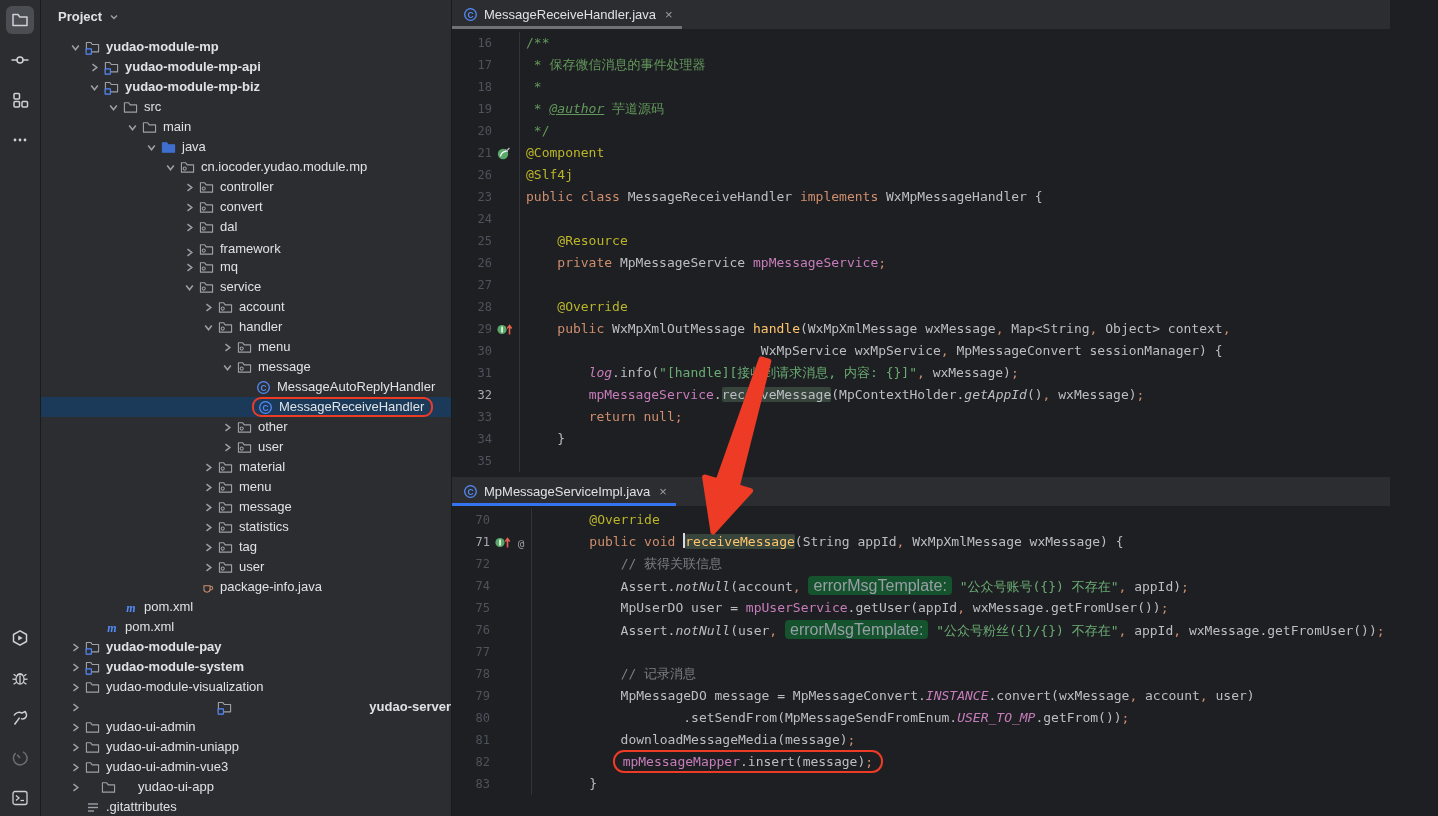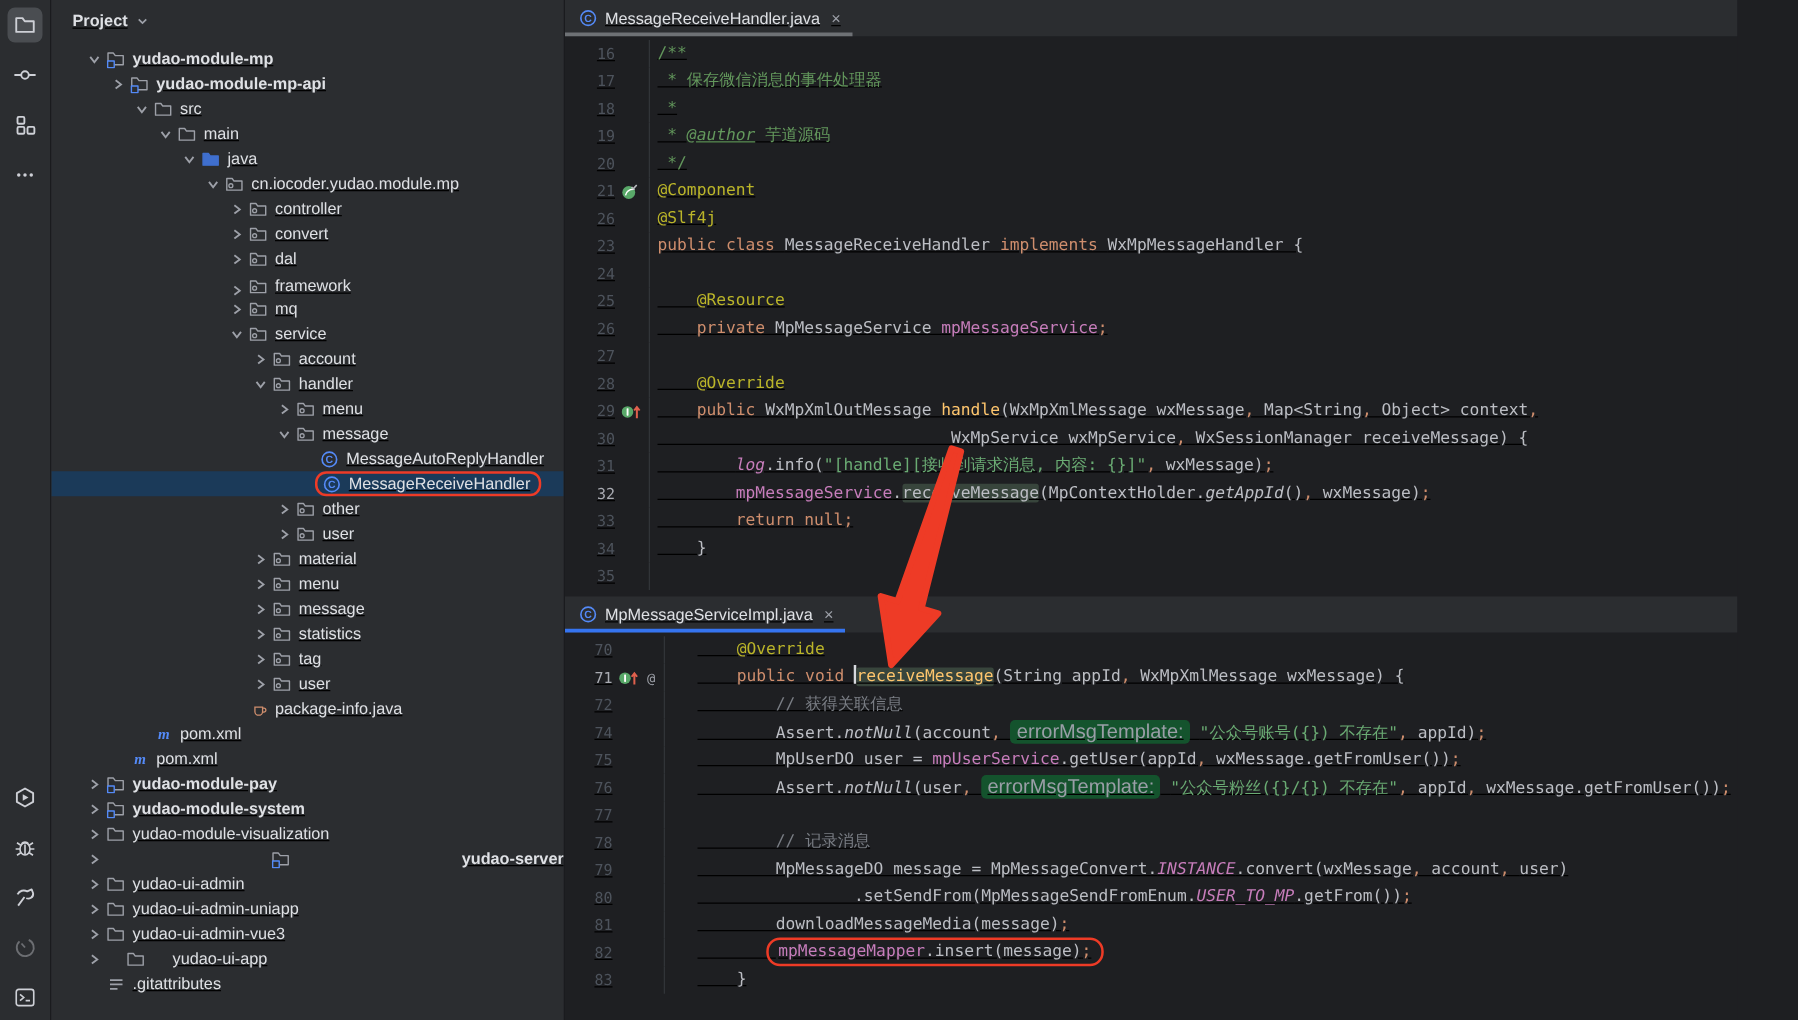--- a/index.html
+++ b/index.html
@@ -1,17 +1,17 @@
 <!DOCTYPE html>
 <html><head>
 <meta charset="utf-8">
 <style>
   html,body{margin:0;padding:0;background:#1e1f22;}
   body{width:1438px;height:816px;overflow:hidden;font-family:"Liberation Sans",sans-serif;-webkit-font-smoothing:antialiased;}
-  .app{position:relative;width:1390px;height:816px;display:flex;text-decoration:underline;}
+  .app{position:relative;width:1390px;height:816px;display:flex;}
 
   
   .stripe{width:40px;flex:none;background:#2b2d30;border-right:1px solid #1a1b1e;display:flex;flex-direction:column;align-items:center;padding:6px 0 4px;gap:12px;}
   .sicon{width:28px;height:28px;display:flex;align-items:center;justify-content:center;border-radius:6px;cursor:pointer;}
   .sicon.active{background:#4a4d51;}
   .sicon.dim{opacity:.4;}
   .sspacer{flex:1;}
 
   
   .panel{width:410px;flex:none;background:#2b2d30;border-right:1px solid #1a1b1e;display:flex;flex-direction:column;overflow:hidden;}
@@ -157,20 +157,34 @@
             </svg>
           </span>
           <span class="ticon">
             <svg width="15" height="15" viewBox="0 0 16 16" fill="none" stroke-linejoin="round">
               <path d="M1.5 2.6h4.6l1.6 2.2H14.5V12.6H1.5Z" stroke="#9da0a8" stroke-width="1.2"></path>
               <rect x="1.2" y="9.4" width="5.6" height="5.6" fill="#2b2d30" stroke="#548af7" stroke-width="1.2"></rect>
             </svg>
           </span>
           <span class="tlabel">yudao-module-mp-api</span>
         </div>
+        <div class="tree-row bold" style="padding-left: 45px;">
+          <span class="chev open">
+            <svg width="9" height="9" viewBox="0 0 9 9">
+              <path d="M2.5 1.2 6.8 4.5 2.5 7.8" fill="none" stroke="#9da0a8" stroke-width="1.5"></path>
+            </svg>
+          </span>
+          <span class="ticon">
+            <svg width="15" height="15" viewBox="0 0 16 16" fill="none" stroke-linejoin="round">
+              <path d="M1.5 2.6h4.6l1.6 2.2H14.5V12.6H1.5Z" stroke="#9da0a8" stroke-width="1.2"></path>
+              <rect x="1.2" y="9.4" width="5.6" height="5.6" fill="#2b2d30" stroke="#548af7" stroke-width="1.2"></rect>
+            </svg>
+          </span>
+          <span class="tlabel">yudao-module-mp-biz</span>
+        </div>
         <div class="tree-row" style="padding-left: 64px;">
           <span class="chev open">
             <svg width="9" height="9" viewBox="0 0 9 9">
               <path d="M2.5 1.2 6.8 4.5 2.5 7.8" fill="none" stroke="#9da0a8" stroke-width="1.5"></path>
             </svg>
           </span>
           <span class="ticon">
             <svg width="15" height="14" viewBox="0 0 16 15" fill="none" stroke="#9da0a8" stroke-width="1.2" stroke-linejoin="round">
               <path d="M1.5 3h4.6l1.6 2.2H14.5V13H1.5Z"></path>
             </svg>
@@ -733,21 +747,21 @@
                 <circle cx="5" cy="6.5" r="4.6" fill="#59a869"></circle>
                 <rect x="4.3" y="3.5" width="1.5" height="6" rx="0.5" fill="#fff"></rect>
                 <path d="M12.5 11.5V3.4M10.3 5.4 12.5 2.6 14.7 5.4" stroke="#e0604d" stroke-width="1.6" fill="none"></path>
               </svg>
             </span>
             <span class="ltext"><span class="c-t">    </span><span class="c-k">public </span><span class="c-t">WxMpXmlOutMessage </span><span class="c-m">handle</span><span class="c-t">(WxMpXmlMessage wxMessage</span><span class="c-p">, </span><span class="c-t">Map&lt;String</span><span class="c-p">, </span><span class="c-t">Object&gt; context</span><span class="c-p">,</span></span>
           </div>
           <div class="cl">
             <span class="lnum">30</span>
             <span class="gic"></span>
-            <span class="ltext"><span class="c-t">                              WxMpService wxMpService</span><span class="c-p">, </span><span class="c-t">WxSessionManager receiveMessage) {</span></span>
+            <span class="ltext"><span class="c-t">                              WxMpService wxMpService</span><span class="c-p">, </span><span class="c-t">MpMessageConvert sessionManager) {</span></span>
           </div>
           <div class="cl">
             <span class="lnum">31</span>
             <span class="gic"></span>
             <span class="ltext"><span class="c-t">        </span><span class="c-fi">log</span><span class="c-t">.info(</span><span class="c-s">"[handle][接收到请求消息, 内容: {}]"</span><span class="c-p">, </span><span class="c-t">wxMessage)</span><span class="c-p">;</span></span>
           </div>
           <div class="cl">
             <span class="lnum active">32</span>
             <span class="gic"></span>
             <span class="ltext"><span class="c-t">        </span><span class="c-f">mpMessageService</span><span class="c-t">.</span><span class="c-t hl">receiveMessage</span><span class="c-t">(MpContextHolder.</span><span class="c-ti">getAppId</span><span class="c-t">()</span><span class="c-p">, </span><span class="c-t">wxMessage)</span><span class="c-p">;</span></span>

